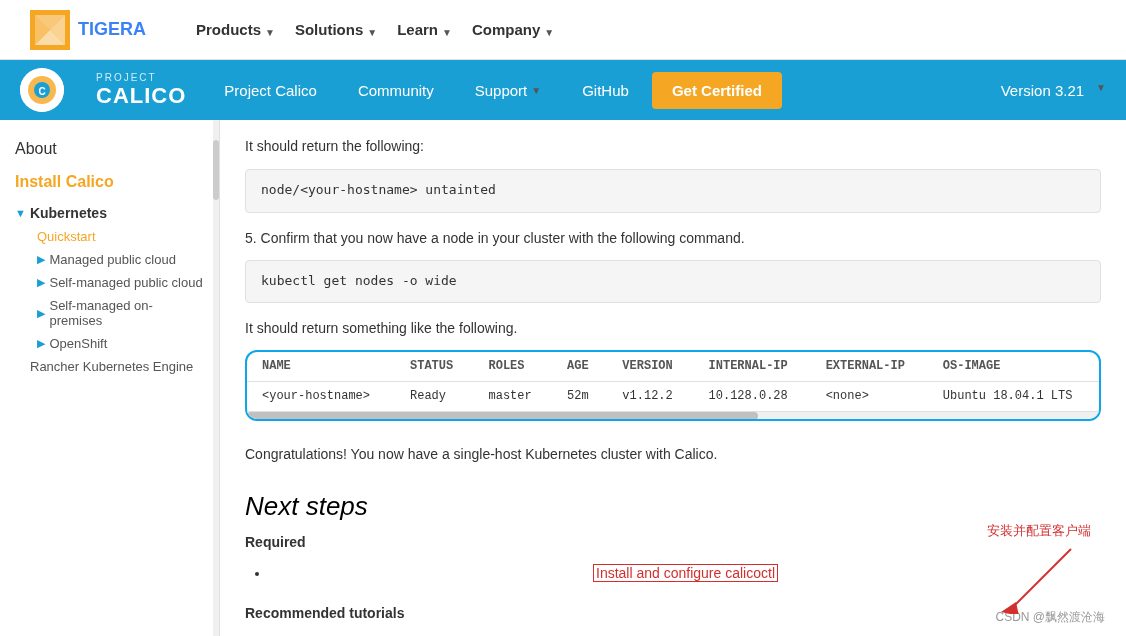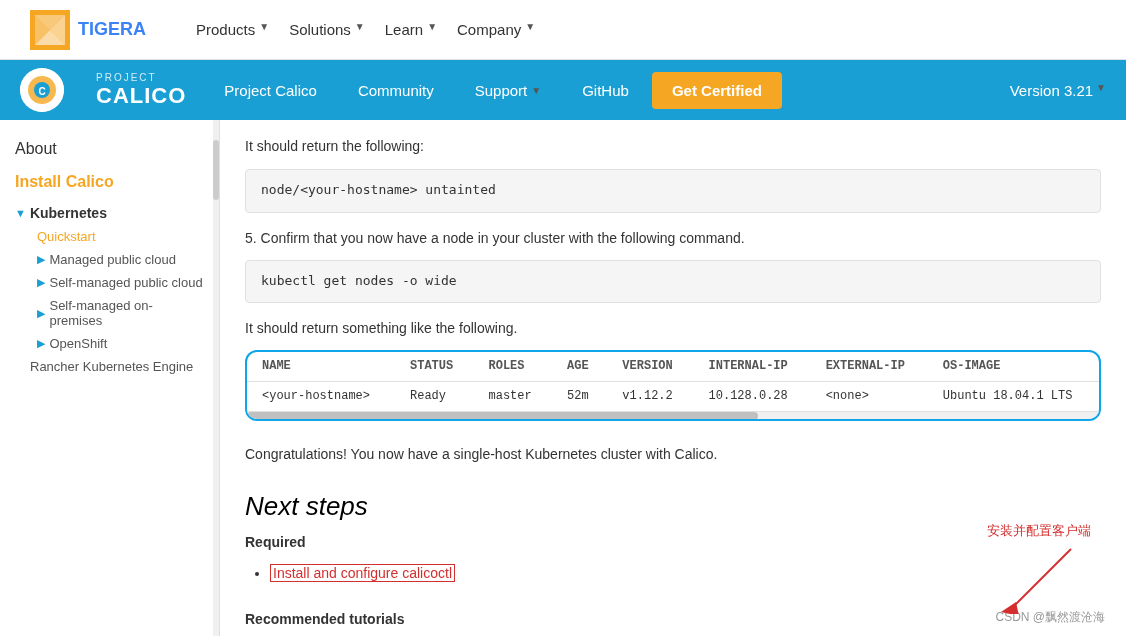--- a/index.html
+++ b/index.html
@@ -31,23 +31,23 @@
     .top-nav-links {
       display: flex;
       align-items: center;
       gap: 20px;
       margin-left: 20px;
     }
     .top-nav-links a {
       color: #333;
       text-decoration: none;
       font-size: 15px;
-      font-weight: 400;
-      display: flex;
-      align-items: flex-start;
+      font-weight: 700;
+      display: flex;
+      align-items: flex-end;
       gap: 4px;
     }
     .chevron-down {
       font-size: 10px;
       color: #555;
     }
 
     
     .calico-nav {
       background: #1a9fd4;
@@ -111,21 +111,21 @@
       color: #fff !important;
       border-radius: 6px;
       font-weight: 700 !important;
       padding: 10px 20px !important;
     }
     .calico-nav-right {
       color: #fff;
       font-size: 15px;
       display: flex;
       align-items: flex-start;
-      gap: 3px;
+      gap: 12px;
       margin-left: auto;
     }
 
     
     .main-layout {
       display: flex;
       height: calc(636px - 120px);
       overflow: hidden;
     }
 
@@ -301,21 +301,22 @@
     .required-label {
       font-size: 14px;
       font-weight: 700;
       color: #333;
       margin-bottom: 8px;
     }
 
     .required-list {
       list-style: disc;
       padding-left: 25px;
-      margin-bottom: 24px;
+      margin-bottom: 18px;
+      text-align: center;
     }
     .required-list li {
       font-size: 14px;
       margin-bottom: 5px;
     }
     .required-list li a {
       color: #d32f2f;
       text-decoration: none;
       border: 1px solid #d32f2f;
       padding: 0 2px;

